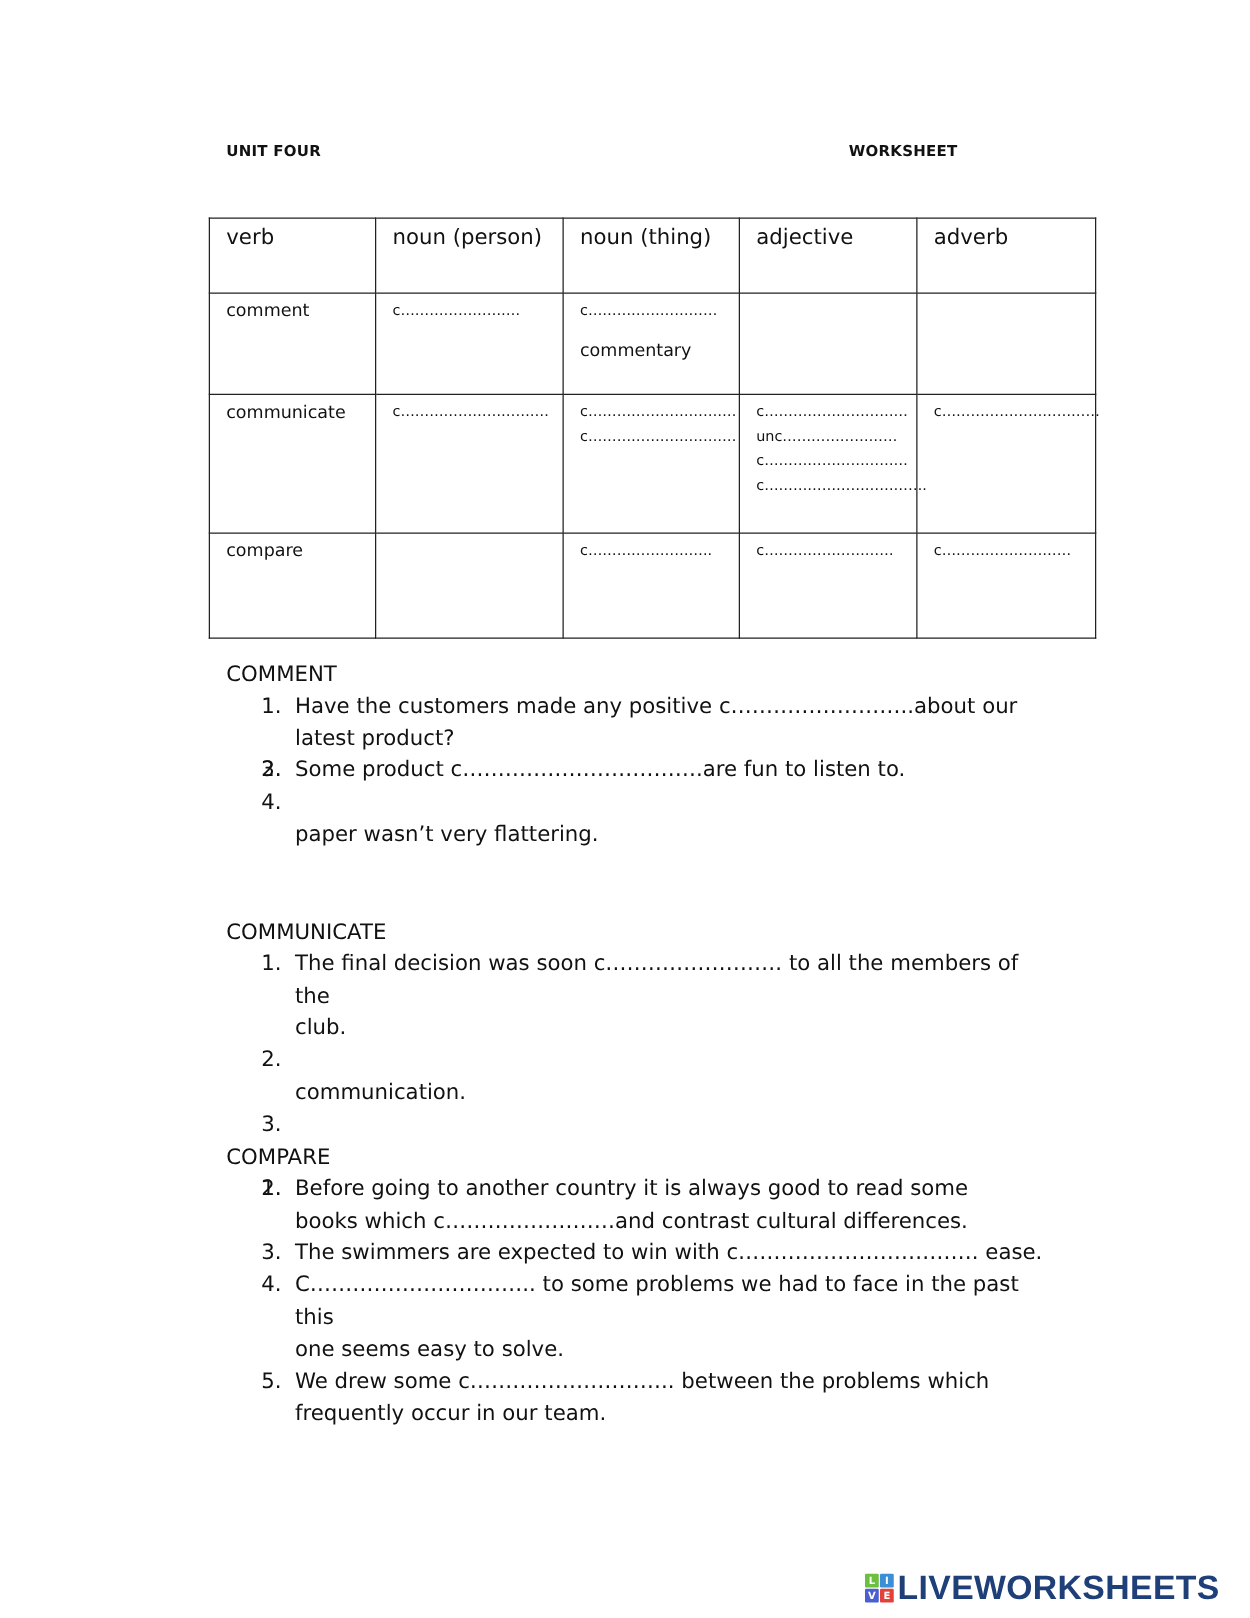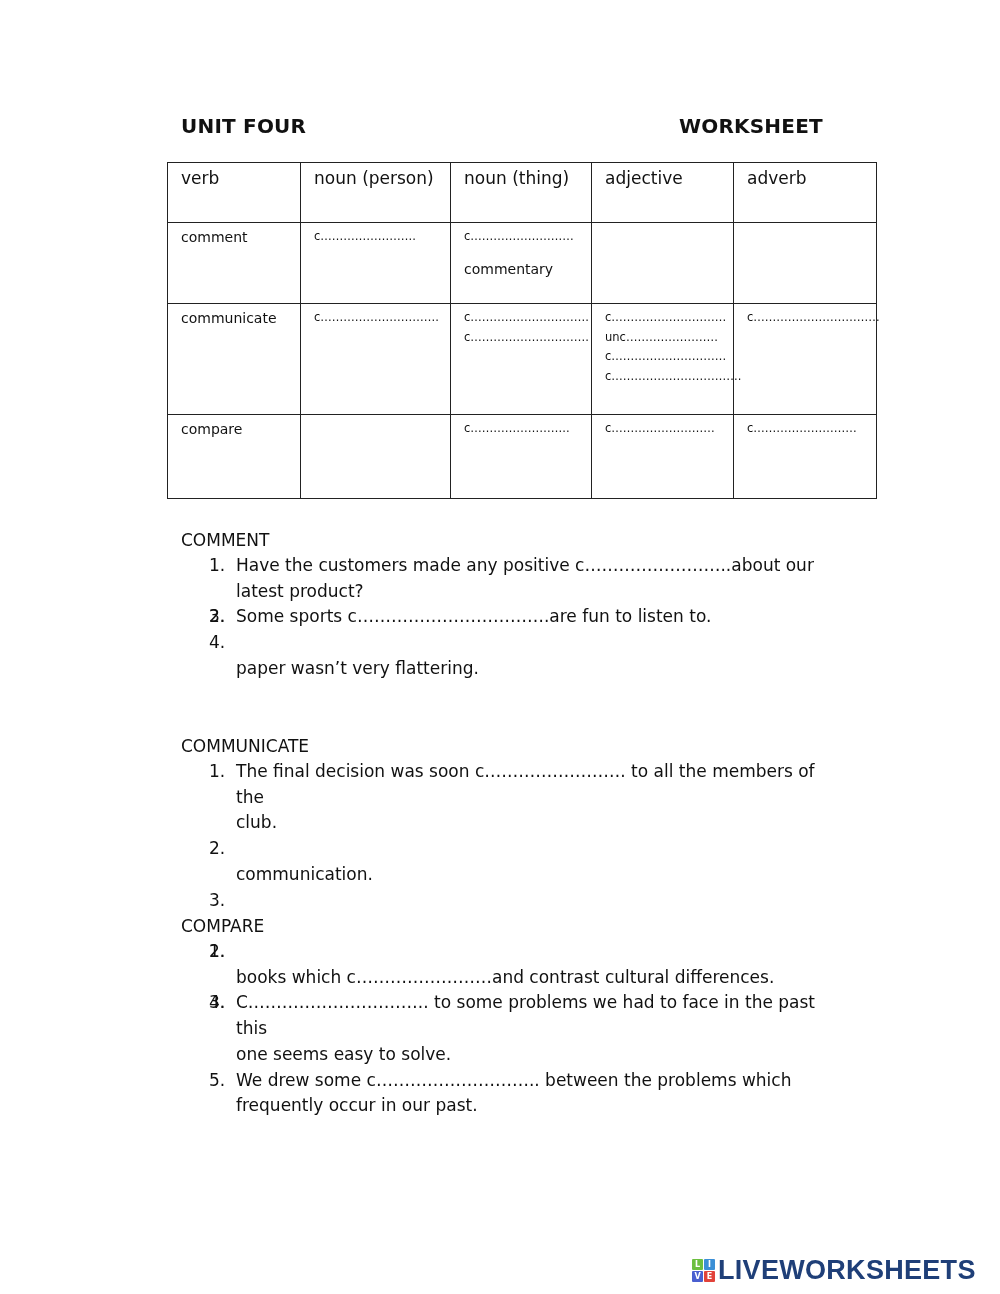--- a/index.html
+++ b/index.html
@@ -1,25 +1,25 @@
 <!DOCTYPE html>
 <html><head>
   <meta charset="utf-8">
   <style>
     html, body { margin: 0; padding: 0; background: #ffffff; }
     body {
       width: 1000px; height: 1294px; position: relative; overflow: hidden;
       font-family: "DejaVu Sans", sans-serif; color: #111;
     }
-    .hdr { position: absolute; top: 114px; font-size: 20px; font-weight: bold; letter-spacing: 0.2px; }
+    .hdr { position: absolute; top: 114px; font-size: 12px; font-weight: bold; letter-spacing: 0.2px; }
     #unit-title { left: 181px; }
     #ws-title { left: 679px; }
 
     table.grid {
-      position: absolute; left: 167px; top: 162px;
+      position: absolute; left: 167px; top: 174px;
       border-collapse: collapse; table-layout: fixed;
       width: 709px;
       border-radius: 14px;
     }
     table.grid td {
       border: 1.5px solid #222; vertical-align: top;
       padding: 6px 13px; font-size: 13px; line-height: 20px;
     }
     table.grid tr.head td { height: 48px; font-size: 17px; padding-top: 5px; }
     table.grid tr.r1 td { height: 70px; padding-top: 4px; font-size: 13px; }
@@ -110,42 +110,42 @@
     </td>
   </tr>
 </tbody>
   </table>
 
 <div class="section" id="sec-comment">
   <div class="sec-title">COMMENT</div>
   <ol class="items">
     <li><span class="num">1.</span><span>Have the customers made any positive c……………………..about our</span><br><span>latest product?</span></li>
     <li style="padding-left:50px"><span class="num">2.</span></li>
-    <li><span class="num">3.</span><span>Some sports c…………………………….are fun to listen to.</span></li>
+    <li><span class="num">3.</span><span>Some product c…………………………….are fun to listen to.</span></li>
     <li><span class="num">4.</span><br><span>paper wasn’t very flattering.</span></li>
   </ol>
 </div>
 
 <div class="section" id="sec-communicate">
   <div class="sec-title">COMMUNICATE</div>
   <ol class="items">
     <li><span class="num">1.</span><span>The final decision was soon c……………………. to all the members of the</span><br><span>club.</span></li>
     <li><span class="num">2.</span><br><span>communication.</span></li>
     <li><span class="num">3.</span></li>
   </ol>
 </div>
 
 <div class="section" id="sec-compare">
   <div class="sec-title">COMPARE</div>
   <ol class="items">
     <li><span class="num">1.</span></li>
-    <li><span class="num">2.</span><br><span>books which c……………………and contrast cultural differences.</span></li>
-    <li><span class="num">3.</span></li>
+    <li><span class="num">2.</span><span>Before going to another country it is always good to read some</span><br><span>books which c……………………and contrast cultural differences.</span></li>
+    <li><span class="num">3.</span><span>The swimmers are expected to win with c……………………………. ease.</span></li>
     <li><span class="num">4.</span><span>C………………………….. to some problems we had to face in the past this</span><br><span>one seems easy to solve.</span></li>
-    <li><span class="num">5.</span><span>We drew some c……………………….. between the problems which</span><br><span>frequently occur in our past.</span></li>
+    <li><span class="num">5.</span><span>We drew some c……………………….. between the problems which</span><br><span>frequently occur in our team.</span></li>
   </ol>
 </div>
 
 <div class="logo">
   <div class="logo-grid">
     <span id="t0" style="background: rgb(108, 191, 63);">L</span>
     <span id="t1" style="background: rgb(59, 143, 214);">I</span>
     <span id="t2" style="background: rgb(74, 95, 208);">V</span>
     <span id="t3" style="background: rgb(226, 66, 58);">E</span>
   </div>

